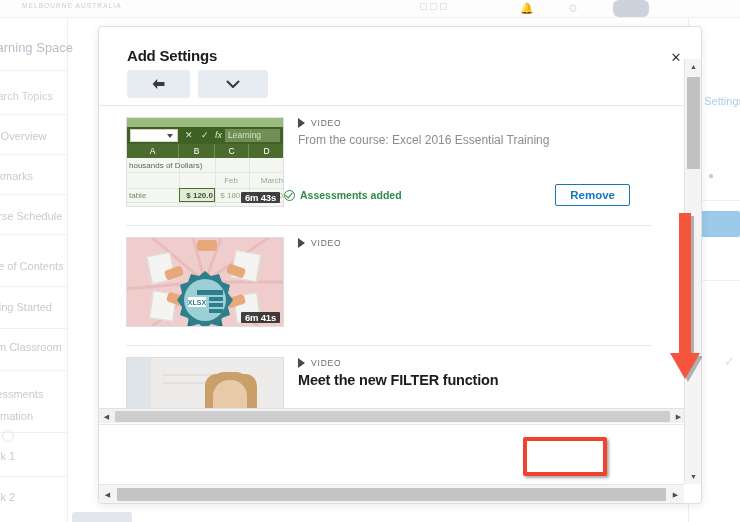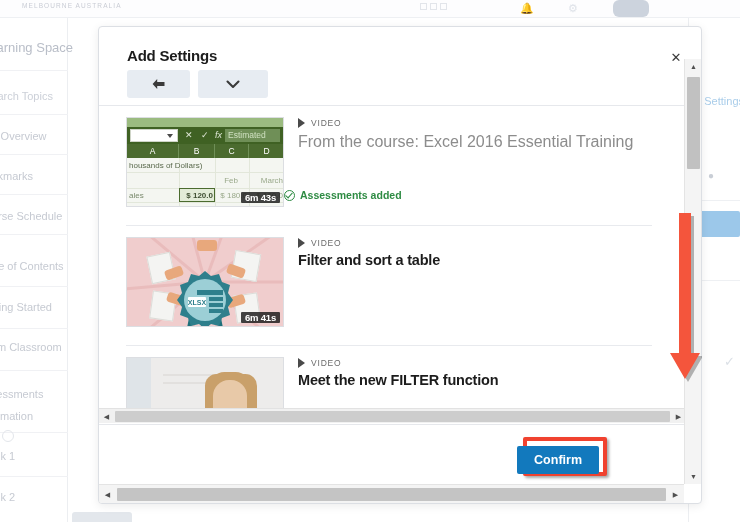--- a/index.html
+++ b/index.html
@@ -264,21 +264,21 @@
   }
   .res-title {
     font-size: 14.5px;
     font-weight: bold;
     color: #1c1c1c;
     margin-top: 4px;
     letter-spacing: -0.2px;
     white-space: nowrap;
   }
   .res-sub {
-    font-size: 16px;
+    font-size: 12px;
     color: #8c8c8c;
     margin-top: 5px;
     white-space: nowrap;
   }
   .res-actions {
     position: absolute;
     left: 0; right: 22px; top: 66px;
     display: flex;
     align-items: center;
     justify-content: space-between;
@@ -500,58 +500,59 @@
         <div class="thumb">
           <div class="xl-top"></div>
           <div class="xl-fbar"></div>
           <div class="xl-namebox">
               <span class="xl-caret"></span>
             </div>
           <div class="xl-ic" style="left:58px;">✕</div>
           <div class="xl-ic" style="left:74px;">✓</div>
           <div class="xl-ic" style="left:88px;font-style:italic;font-weight:normal;">fx</div>
           <div class="xl-formula">
-            <span class="xl-ftext">Estimated</span>
+            <span class="xl-ftext">Learning</span>
           </div>
           <div class="xl-hdr">
             <div class="xl-hcell" style="left:0px;width:52px;">A</div>
             <div class="xl-hcell" style="left:52px;width:36px;">B</div>
             <div class="xl-hcell" style="left:88px;width:34px;">C</div>
             <div class="xl-hcell" style="left:122px;width:36px;">D</div>
           </div>
           <div class="xl-body">
             <div class="xl-gv" style="left:52px;"></div>
             <div class="xl-gv" style="left:88px;"></div>
             <div class="xl-gv" style="left:122px;"></div>
             <div class="xl-gl" style="top:14px;"></div>
             <div class="xl-gl" style="top:30px;"></div>
             <div class="xl-gl" style="top:44px;"></div>
             <div class="xl-rowtxt" style="left:2px;top:3px;color:#5a6a4d;">housands of Dollars)</div>
             <div class="xl-cell" style="left:54px;top:28px;width:20px;">Jan</div>
             <div class="xl-cell" style="left:90px;top:18px;width:21px;">Feb</div>
             <div class="xl-cell" style="left:124px;top:18px;width:32px;">March</div>
-            <div class="xl-rowtxt" style="left:2px;top:33px;color:#7a8a6d;">ales</div>
+            <div class="xl-rowtxt" style="left:2px;top:33px;color:#7a8a6d;">table</div>
             <div class="xl-selcell" style="left:52px;top:30px;width:36px;height:14px;"></div>
             <div class="xl-cell" style="left:54px;top:33px;width:32px;color:#3f4f32;font-weight:bold;">$  120.0</div>
             <div class="xl-cell" style="left:90px;top:33px;width:30px;">$   180.0</div>
             <div class="xl-cell" style="left:124px;top:33px;width:32px;">$  160.0</div>
           </div>
           <div class="dur">6m 43s</div>
         </div>
         <div class="res-meta">
           <div class="kind">
             <span class="playic"></span>
             <span>VIDEO</span>
           </div>
           <div class="res-sub">From the course: Excel 2016 Essential Training</div>
           <div class="res-actions">
             <span class="added">
               <span class="chk"></span>
               <span>Assessments added</span>
             </span>
+            <button class="act-btn">Remove</button>
           </div>
         </div>
       </div>
 
       <div class="res-item">
         <div class="thumb">
           <div class="bd-bg"></div>
           <div class="bd-ray" style="transform:translate(-50%,0) rotate(15deg);"></div>
           <div class="bd-ray" style="transform:translate(-50%,0) rotate(50deg);"></div>
           <div class="bd-ray" style="transform:translate(-50%,0) rotate(85deg);"></div>
@@ -588,21 +589,20 @@
             <rect x="13" y="27" width="18" height="10" rx="1" fill="#ffffff"></rect>
             <text x="22" y="35" font-family="Liberation Sans, sans-serif" font-size="7" font-weight="bold" fill="#2e7f8c" text-anchor="middle">XLSX</text>
           </svg>
           <div class="dur">6m 41s</div>
         </div>
         <div class="res-meta">
           <div class="kind">
             <span class="playic"></span>
             <span>VIDEO</span>
           </div>
-          <div class="res-title">Filter and sort a table</div>
         </div>
       </div>
 
       <div class="res-item">
         <div class="thumb">
           <div class="pp-bg"></div>
           <div class="pp-side"></div>
           <div class="pp-line" style="left:36px;top:16px;width:80px;"></div>
           <div class="pp-line" style="left:36px;top:24px;width:60px;"></div>
           <div class="pp-hairT"></div>
@@ -630,21 +630,20 @@
   </div>
 
   <div class="hsb-inner">
     <div class="hsb-arrow-l">◀</div>
     <div class="hsb-thumb" style="left:16px;right:16px;"></div>
     <div class="hsb-arrow-r">▶</div>
   </div>
 
   <div class="modal-footer">
     <div class="confirm-highlight"></div>
-    <button class="confirm-btn">Confirm</button>
   </div>
 
   <div class="vsb-outer">
     <div class="arrow-up">▲</div>
     <div class="vsb-thumb" style="top:18px;height:92px;"></div>
     <div class="arrow-dn">▼</div>
   </div>
 
   <div class="hsb-outer">
     <div class="hsb-arrow-l">◀</div>

